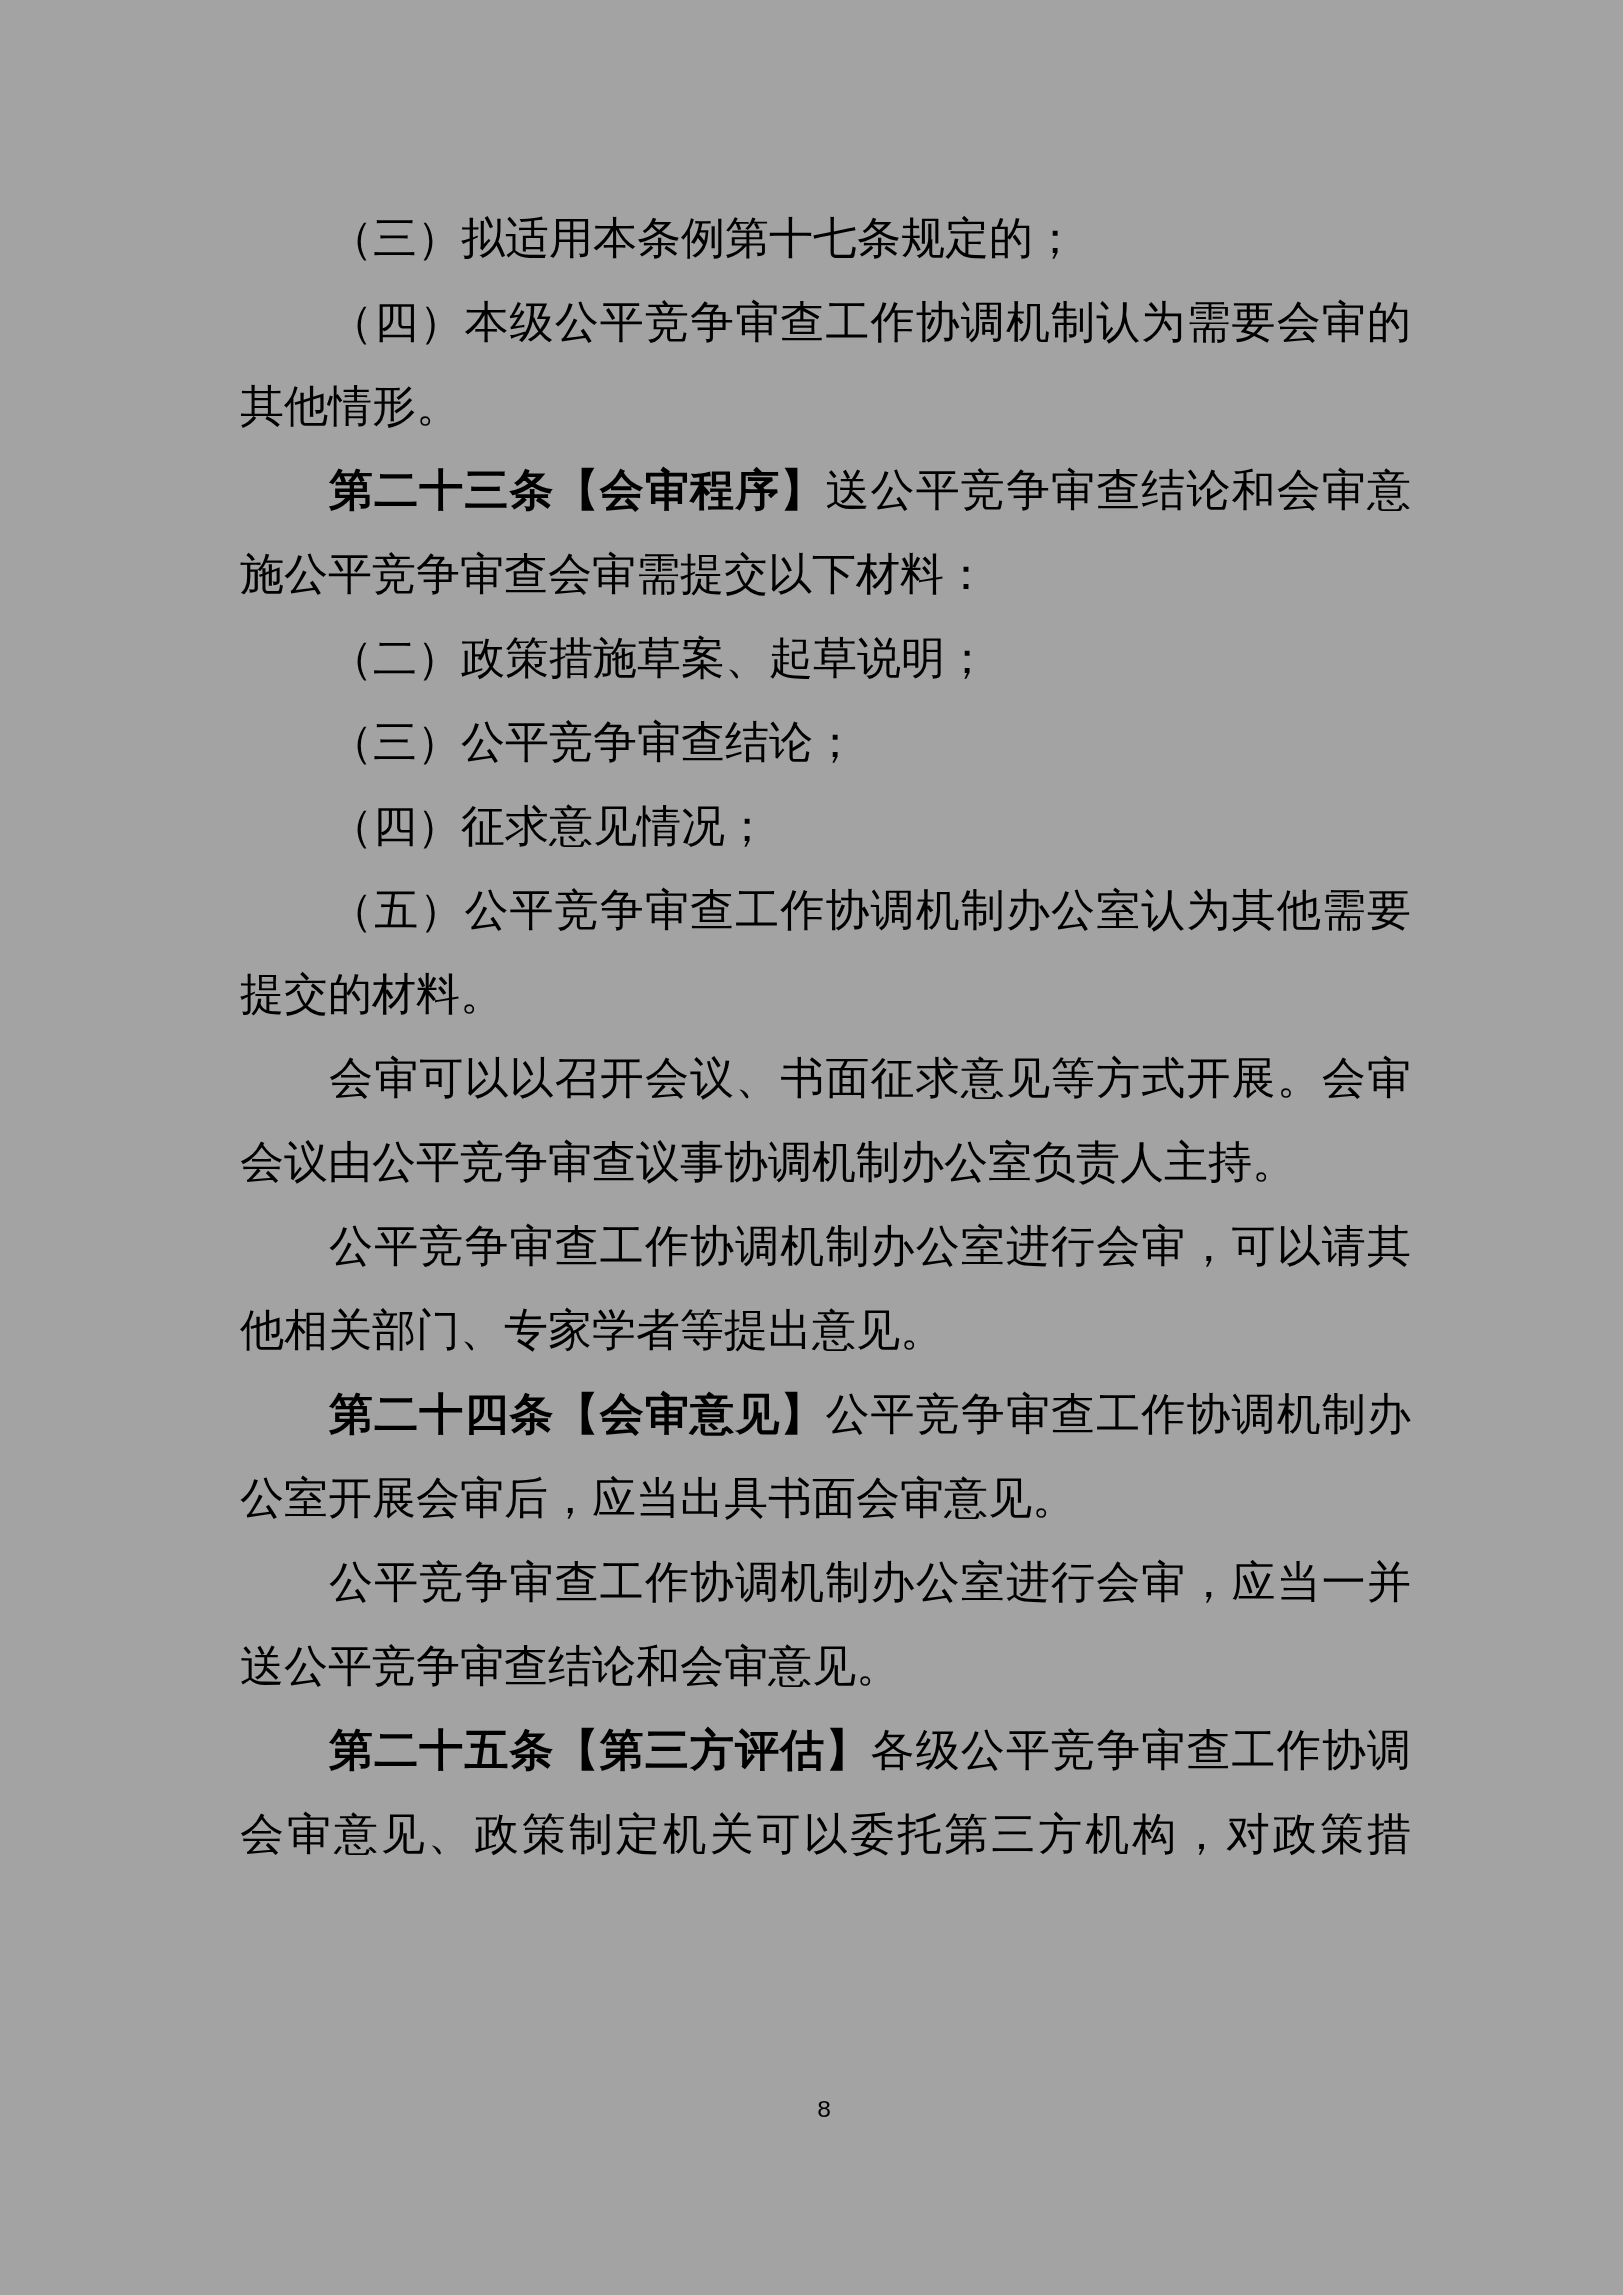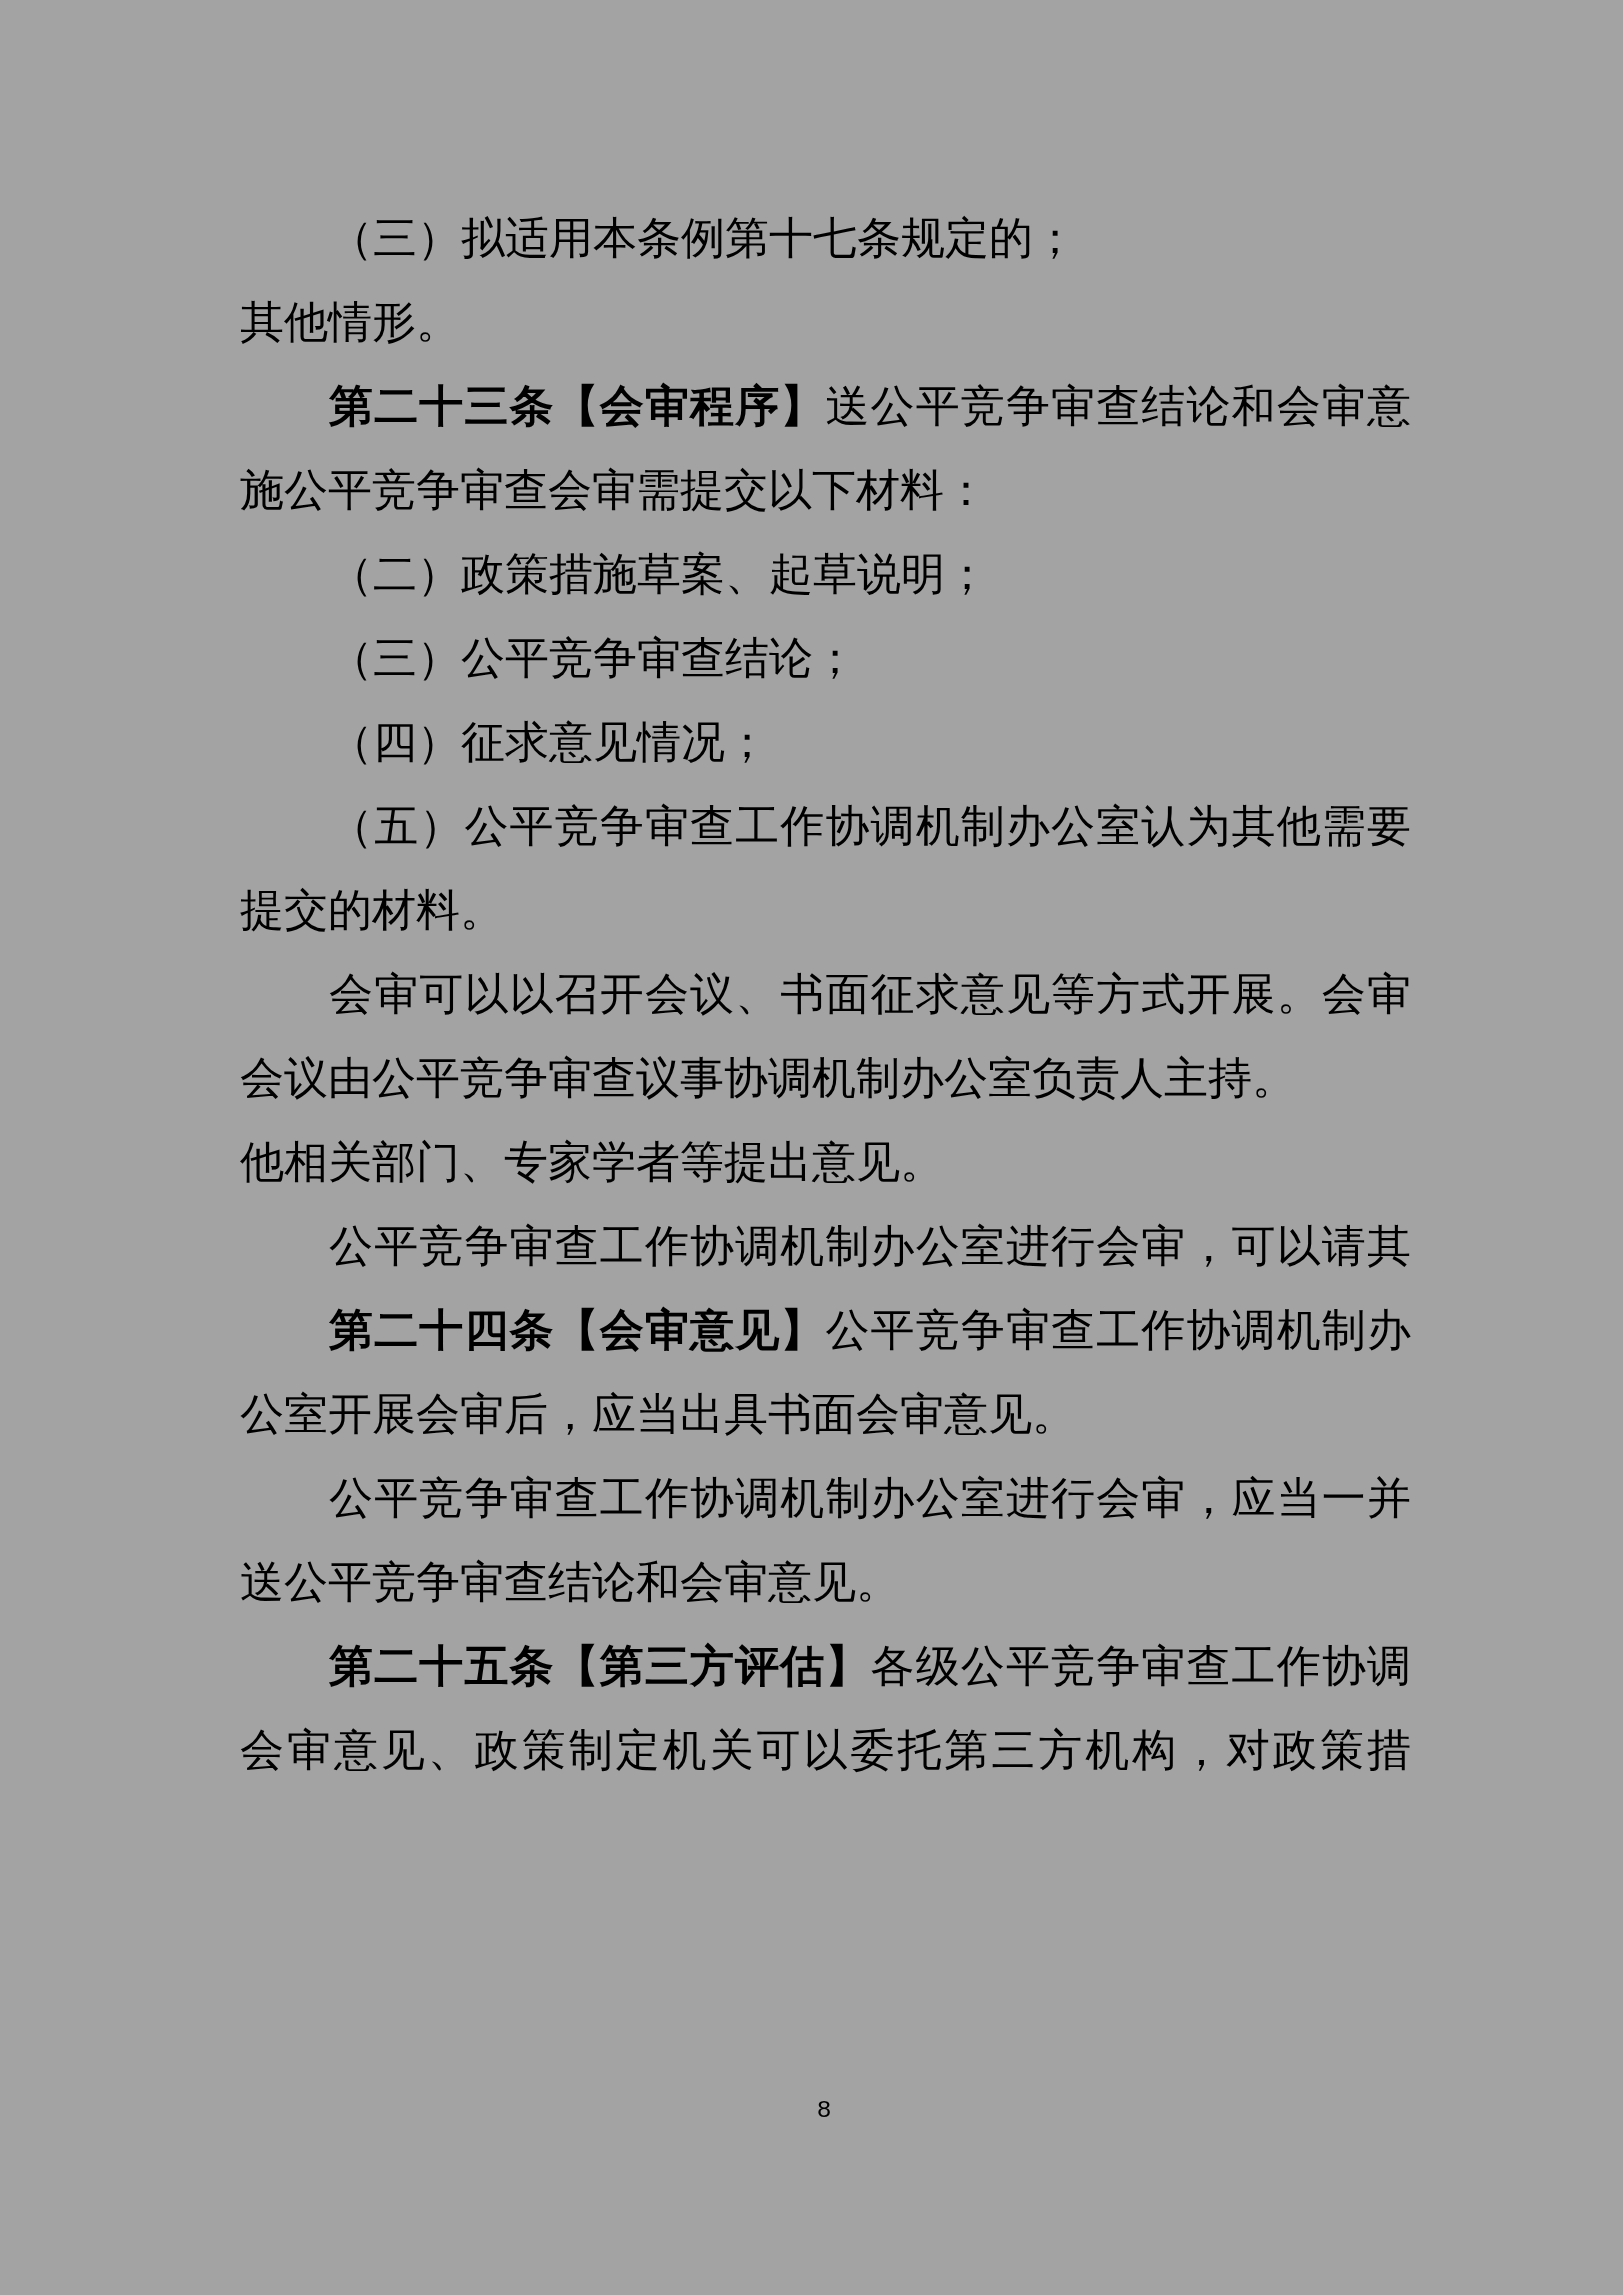--- a/index.html
+++ b/index.html
@@ -51,32 +51,33 @@
     font-size: 24.5px;
     line-height: 1;
   }
 </style>
 </head>
 <body>
 
 <div class="page">
   <div class="content">
       <div class="line indent"><span class="seg">（三）拟适用本条例第十七条规定的；</span></div>
+      <div class="line indent justify"><span class="seg">（四）本级公平竞争审查工作协调机制认为需要会审的</span></div>
       <div class="line"><span class="seg">其他情形。</span></div>
       <div class="line indent justify"><span class="seg bold">第二十三条【会审程序】</span><span class="seg">送公平竞争审查结论和会审意见</span></div>
       <div class="line"><span class="seg">施公平竞争审查会审需提交以下材料：</span></div>
       <div class="line indent"><span class="seg">（二）政策措施草案、起草说明；</span></div>
       <div class="line indent"><span class="seg">（三）公平竞争审查结论；</span></div>
       <div class="line indent"><span class="seg">（四）征求意见情况；</span></div>
       <div class="line indent justify"><span class="seg">（五）公平竞争审查工作协调机制办公室认为其他需要</span></div>
       <div class="line"><span class="seg">提交的材料。</span></div>
       <div class="line indent justify"><span class="seg">会审可以以召开会议、书面征求意见等方式开展。会审</span></div>
       <div class="line"><span class="seg">会议由公平竞争审查议事协调机制办公室负责人主持。</span></div>
+      <div class="line indent justify"><span class="seg">公平竞争审查工作协调机制办公室进行会审，可以请其</span></div>
       <div class="line"><span class="seg">他相关部门、专家学者等提出意见。</span></div>
-      <div class="line indent justify"><span class="seg">公平竞争审查工作协调机制办公室进行会审，可以请其</span></div>
       <div class="line indent justify"><span class="seg bold">第二十四条【会审意见】</span><span class="seg">公平竞争审查工作协调机制办</span></div>
       <div class="line"><span class="seg">公室开展会审后，应当出具书面会审意见。</span></div>
       <div class="line indent justify"><span class="seg">公平竞争审查工作协调机制办公室进行会审，应当一并报</span></div>
       <div class="line"><span class="seg">送公平竞争审查结论和会审意见。</span></div>
       <div class="line indent justify"><span class="seg bold">第二十五条【第三方评估】</span><span class="seg">各级公平竞争审查工作协调</span></div>
       <div class="line justify"><span class="seg">会审意见、政策制定机关可以委托第三方机构，对政策措</span></div>
     </div>
   <div class="page-number">8</div>
 </div>
 

